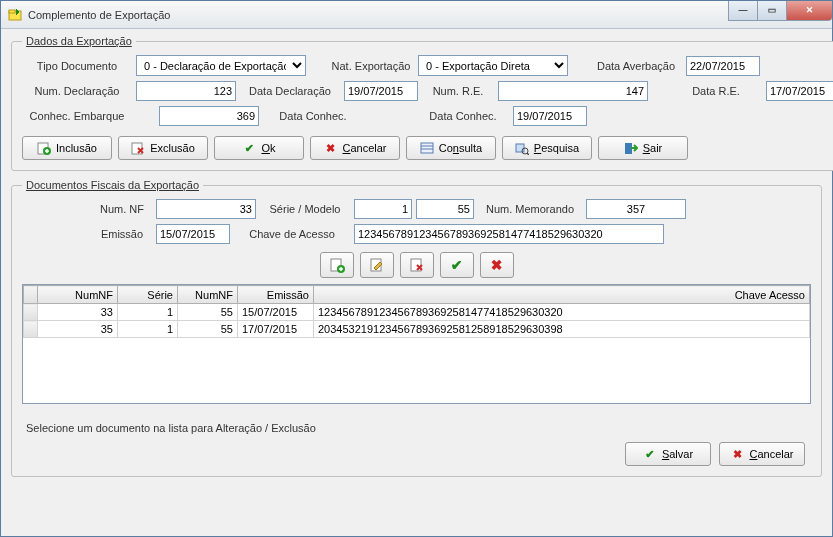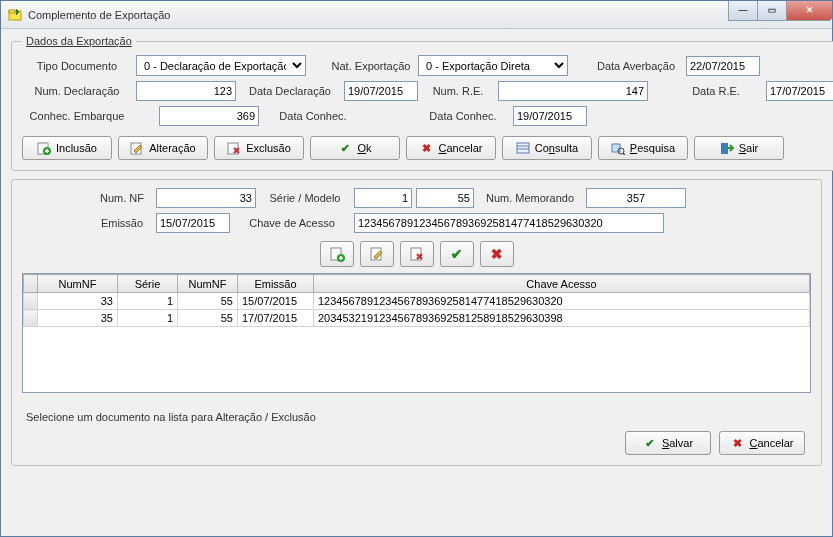--- a/index.html
+++ b/index.html
@@ -20,21 +20,21 @@
     input.txt, select.dd { background:#fff; border:1px solid #7f9db9; height:20px; padding:1px 3px; }
     input.txt.ra{text-align:right;}
     select.dd{height:21px;}
     .toolbar { display:flex; gap:6px; margin-top:6px; padding-top:4px;}
     .btn { height:24px; background:linear-gradient(#fdfdfd,#e7e7e7); border:1px solid #9a9a9a; border-radius:3px; display:inline-flex; align-items:center; justify-content:center; padding:4px 8px; gap:5px; cursor:pointer;}
     .btn .ic{width:14px;height:14px;display:inline-flex;align-items:center;justify-content:center;}
     .smallbar{display:flex;gap:6px;justify-content:center;margin:8px 0 6px 0;}
     .smbtn{width:34px;height:26px;background:linear-gradient(#fdfdfd,#e7e7e7);border:1px solid #9a9a9a;border-radius:3px;display:inline-flex;align-items:center;justify-content:center;cursor:pointer;}
     .grid{border:1px solid #8a9db0;background:#fff;height:120px;overflow:auto;}
     table{border-collapse:collapse;width:100%;}
-    th{background:linear-gradient(#f8f8f8,#e4e4e4);border:1px solid #b0b0b0;text-align:center;padding:2px 4px;font-weight:normal;height:18px;white-space:nowrap;}
+    th{background:linear-gradient(#f8f8f8,#e4e4e4);border:1px solid #b0b0b0;text-align:right;padding:2px 4px;font-weight:normal;height:18px;white-space:nowrap;}
     td{border:1px solid #d4d4d4;padding:2px 4px;height:17px;white-space:nowrap;}
     td.ra{text-align:right;}
     th.rh{width:14px;background:linear-gradient(#f4f4f4,#e0e0e0);}
     td.rh{background:linear-gradient(#f4f4f4,#e0e0e0);width:14px;}
     .hint{margin:18px 0 8px 4px;color:#333;}
     .bottombar{display:flex;gap:8px;justify-content:flex-end;padding-right:6px;}
     .und{text-decoration:underline;}
     .green{color:#1a8a1a;font-weight:bold;}
     .red{color:#c22;font-weight:bold;}
   </style>
@@ -102,29 +102,20 @@
                 <circle cx="10" cy="10" r="4" fill="#2a9d2a"></circle>
                 <path d="M10 8v4M8 10h4" stroke="#fff" stroke-width="1.5"></path>
               </svg>
             </span>
           <span>Inclusão</span>
         </div>
         <div class="btn" style="width:90px">
           <span class="ic">
               <svg width="14" height="14">
                 <rect x="1" y="2" width="10" height="11" fill="#fff" stroke="#888"></rect>
-                <path d="M4 10 L10 4 L12 6 L6 12 Z" fill="#e6b84a" stroke="#a07a1a"></path>
-              </svg>
-            </span>
-          <span>Alteração</span>
-        </div>
-        <div class="btn" style="width:90px">
-          <span class="ic">
-              <svg width="14" height="14">
-                <rect x="1" y="2" width="10" height="11" fill="#fff" stroke="#888"></rect>
                 <path d="M7 7 L12 12 M12 7 L7 12" stroke="#cf2a2a" stroke-width="2"></path>
               </svg>
             </span>
           <span>Exclusão</span>
         </div>
         <div class="btn" style="width:90px">
           <span class="ic green">✔</span>
           <span><span class="und">O</span><span>k</span></span>
         </div>
         <div class="btn" style="width:90px">
@@ -157,20 +148,21 @@
                 <rect x="1" y="2" width="7" height="11" fill="#3c7cb8"></rect>
                 <path d="M7 7 l6 0 M10 4 l3 3 l-3 3" stroke="#2a9d2a" stroke-width="2" fill="none"></path>
               </svg>
             </span>
           <span><span class="und">S</span>air</span>
         </div>
       </div>
     </fieldset>
 
     <fieldset>
+      <legend>Documentos Fiscais da Exportação</legend>
 
       <div class="row" style="margin-left:70px">
         <label class="fld" style="width:60px">Num. NF</label>
         <input class="txt ra" style="width: 100px;" value="33">
         <label class="fld" style="width:90px">Série / Modelo</label>
         <input class="txt ra" style="width: 58px;" value="1">
         <input class="txt ra" style="width: 58px;" value="55">
         <label class="fld" style="width:104px">Num. Memorando</label>
         <input class="txt ra" style="width: 100px; text-align: center;" value="357">
       </div>

